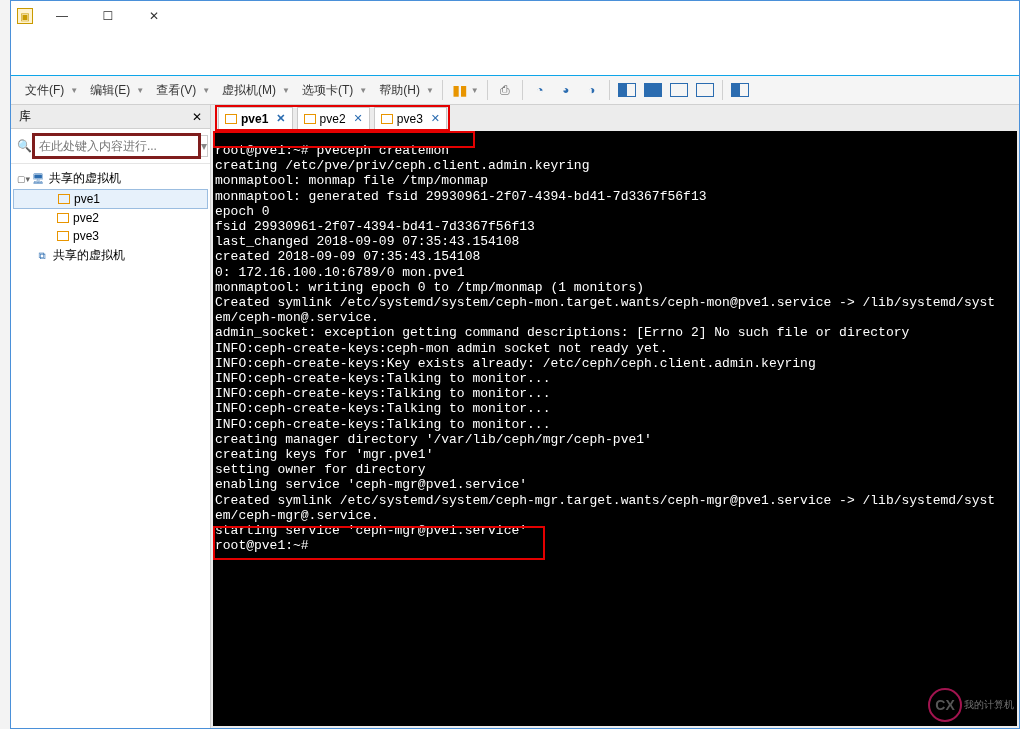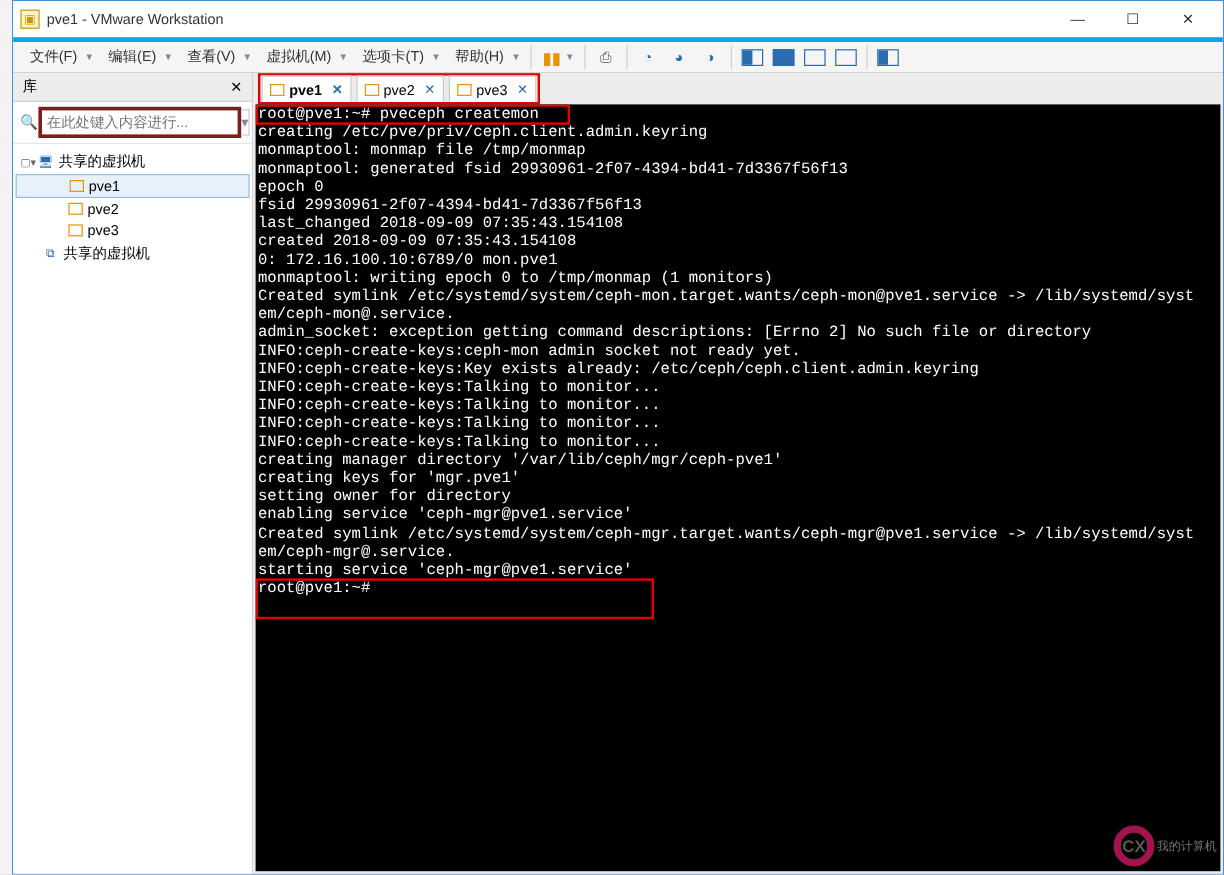--- a/index.html
+++ b/index.html
@@ -4,21 +4,21 @@
 <style>
   * { box-sizing: border-box; margin: 0; padding: 0; }
   body { font-family: "Segoe UI", Tahoma, sans-serif; font-size: 12px; background: #fff; width: 1020px; height: 729px; overflow: hidden; position: relative; }
   .window { width: 1010px; height: 729px; border: 1px solid #4a90d9; display: flex; flex-direction: column; background:#fff; margin-left:10px;}
   .left-margin { position:absolute; left:0; top:0; width:10px; height:729px; background:#f3f3f3; pointer-events:none;}
   .titlebar { height: 30px; background: #fff; display: flex; align-items: center; padding: 0 6px; }
   .titlebar .icon-box { width:16px; height:16px; border:1px solid #c99a00; background:#fff3cf; display:flex; align-items:center; justify-content:center; font-size:10px; color:#c99a00; margin-right:6px;}
   .titlebar .title { flex:1; font-size:12px; color:#333; }
   .winbtns { display:flex; }
   .winbtn { width:46px; height:28px; display:flex; align-items:center; justify-content:center; color:#333; }
-  .menubar { height:30px; background:#f5f5f5; border-top:4px solid #0ea5e9; border-bottom:1px solid #d0d0d0; display:flex; align-items:center; padding:0 6px; gap:0;}
+  .menubar { height:30px; background:#f5f5f5; border-top:1px solid #0ea5e9; border-bottom:1px solid #d0d0d0; display:flex; align-items:center; padding:0 6px; gap:0;margin-top:44px;}
   .menubar .menuitem { padding:4px 8px; font-size:12px; color:#333; white-space:nowrap; }
   .menubar .sep { width:1px; height:20px; background:#d0d0d0; margin:0 4px; }
   .menubar .toolicon { width:22px; height:22px; display:flex; align-items:center; justify-content:center; margin:0 2px; color:#555;}
   .menubar .toolicon.pause { color:#e89500; font-size:14px;}
   .menubar .toolicon.blue { color:#2b6cb0;}
   .menubar .dropdown-arrow { font-size:8px; color:#888; margin-left:-2px; margin-right:4px;}
   .menubar .viewicon { width:18px; height:14px; border:1px solid #2b6cb0; display:inline-block; margin:0 2px; position:relative;}
   .viewicon.half::after{content:"";position:absolute;left:0;top:0;width:50%;height:100%;background:#2b6cb0;}
   .viewicon.full{background:#2b6cb0;}
   .body { flex:1; display:flex; min-height:0;}
@@ -40,36 +40,35 @@
   .ticon.shared { color:#2b6cb0;}
   .tree-item.selected { background:#e7f1fb; border:1px solid #9bbde0;}
   .main { flex:1; display:flex; flex-direction:column; min-width:0; background:#ececec;}
   .tabs { height:26px; display:flex; align-items:flex-end; padding:2px 4px 0 4px; gap:4px; background:#ececec; }
   .tabs-wrap { border:2px solid #e40000; padding:1px 1px 0 1px; display:flex; gap:4px; height:26px; align-items:flex-end;}
   .tab { background:#fff; border:1px solid #c9c9c9; border-bottom:none; padding:2px 6px; font-size:12px; display:flex; align-items:center; gap:4px; height:22px;}
   .tab .ticon.vm { border:1px solid #e89500;}
   .tab .close-x { color:#2b6cb0; margin-left:4px; font-size:11px;}
   .tab.active { background:#fff; font-weight:bold;}
   .console-wrap { flex:1; margin:0 2px 2px 2px; background:#000; color:#fff; font-family:"Courier New",monospace; font-size:13px; line-height:15.2px; padding:0; overflow:hidden; position:relative;}
-  .console { white-space:pre; padding:0 2px;}
+  .console { white-space:pre; padding:12px 2px;}
   .hl1 { position:absolute; border:2px solid #e40000; pointer-events:none;}
   .statusbar { height:22px; border-top:1px solid #d0d0d0; background:#f5f5f5; display:flex; align-items:center; padding:0 6px; font-size:12px;}
   .statusbar .right { margin-left:auto; display:flex; align-items:center; gap:6px;}
   .statusbar .sicon { width:16px; height:14px; display:inline-block; }
   .watermark { position:absolute; right:4px; bottom:4px; width:90px; height:40px; display:flex; align-items:center; justify-content:center; font-size:10px; color:#888; opacity:0.85; pointer-events:none;}
-  .watermark .cx { width:34px; height:34px; border:6px solid #be185d; border-radius:50%; display:flex; align-items:center; justify-content:center; font-weight:bold; font-size:14px; color:#666; margin-right:2px;}
+  .watermark .cx { width:34px; height:34px; border:2px solid #be185d; border-radius:50%; display:flex; align-items:center; justify-content:center; font-weight:bold; font-size:14px; color:#666; margin-right:2px;}
 </style>
 </head>
 <body>
 <div class="left-margin"></div>
 <div class="window">
 
   <div class="titlebar">
     <span class="icon-box">▣</span>
-    <span class="title">pve1 - VMware Workstation</span>
     <div class="winbtns">
       <div class="winbtn">—</div>
       <div class="winbtn">☐</div>
       <div class="winbtn close">✕</div>
     </div>
   </div>
 
   <div class="menubar">
     <span class="menuitem">文件(F)</span>
       <span class="dropdown-arrow">▼</span>

